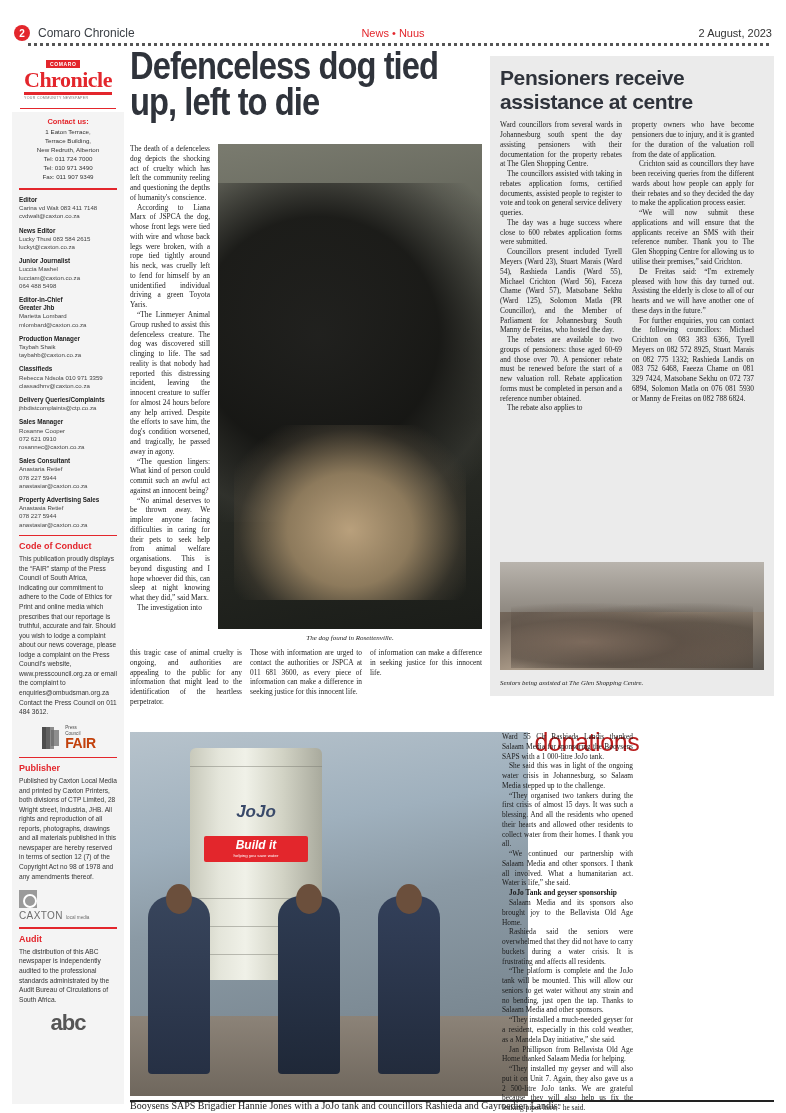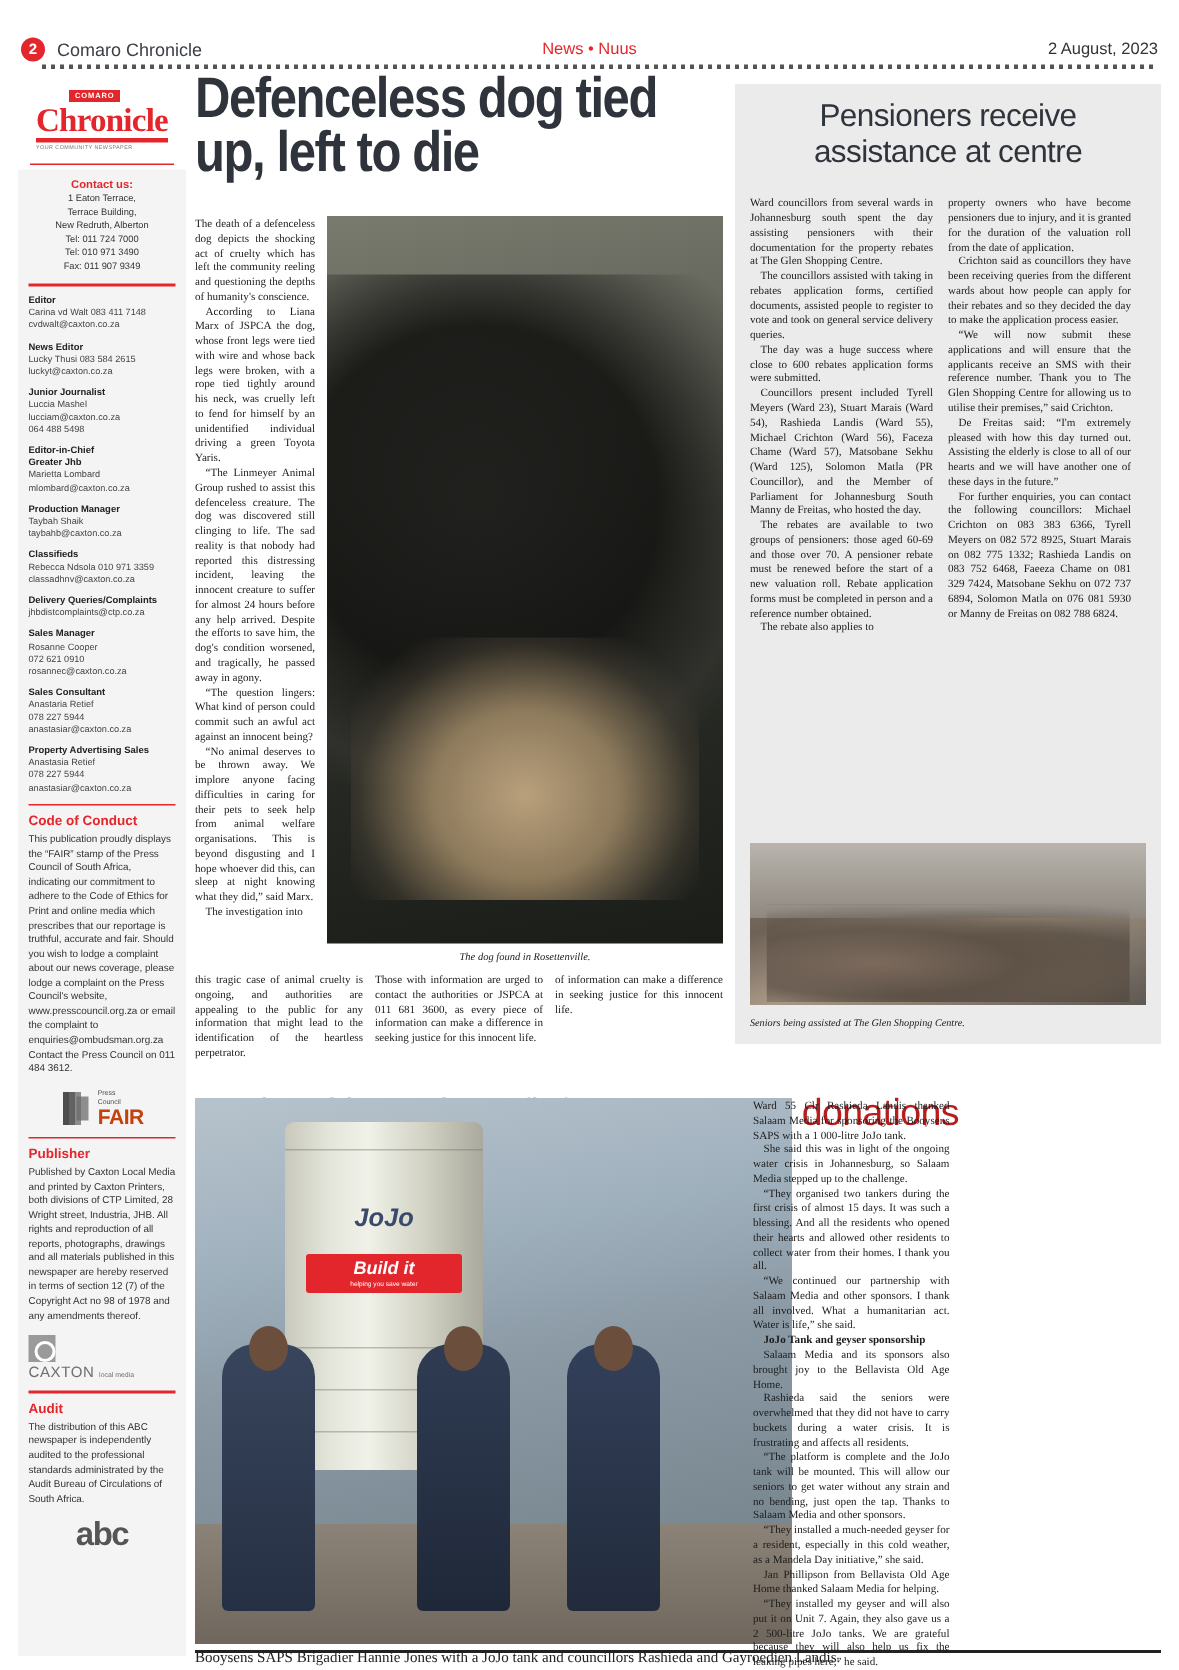--- a/index.html
+++ b/index.html
@@ -175,21 +175,21 @@
   .lower3 { position: absolute; left: 0; top: 600px; width: 352px; display: flex; gap: 8px; }
   .lower3 > div { width: 112px; }
 
   
   .pens {
     position: absolute; left: 360px; top: 8px; width: 284px; height: 640px;
     background: #ebebeb; padding: 10px 10px 8px 10px;
   }
   .hl-pens {
     font-family: "Liberation Sans", sans-serif; font-size: 21px; line-height: 1.15;
-    color: #2f333b; font-weight: normal; letter-spacing: -.4px; margin-bottom: 16px; text-align: center;
+    color: #2f333b; font-weight: bold; letter-spacing: -.4px; margin-bottom: 6px;
   }
   .pens-cols { display: flex; gap: 10px; }
   .pens-cols > div { width: 122px; }
   .pens-photo {
     position: absolute; left: 10px; bottom: 26px; width: 264px; height: 108px;
     background: linear-gradient(160deg,#8d7b6b 0%,#6e6257 30%,#a89886 55%,#5d5852 100%);
     overflow: hidden;
   }
   .pens-photo::before {
     content:""; position:absolute; left:0; top:0; width:100%; height:46%;

